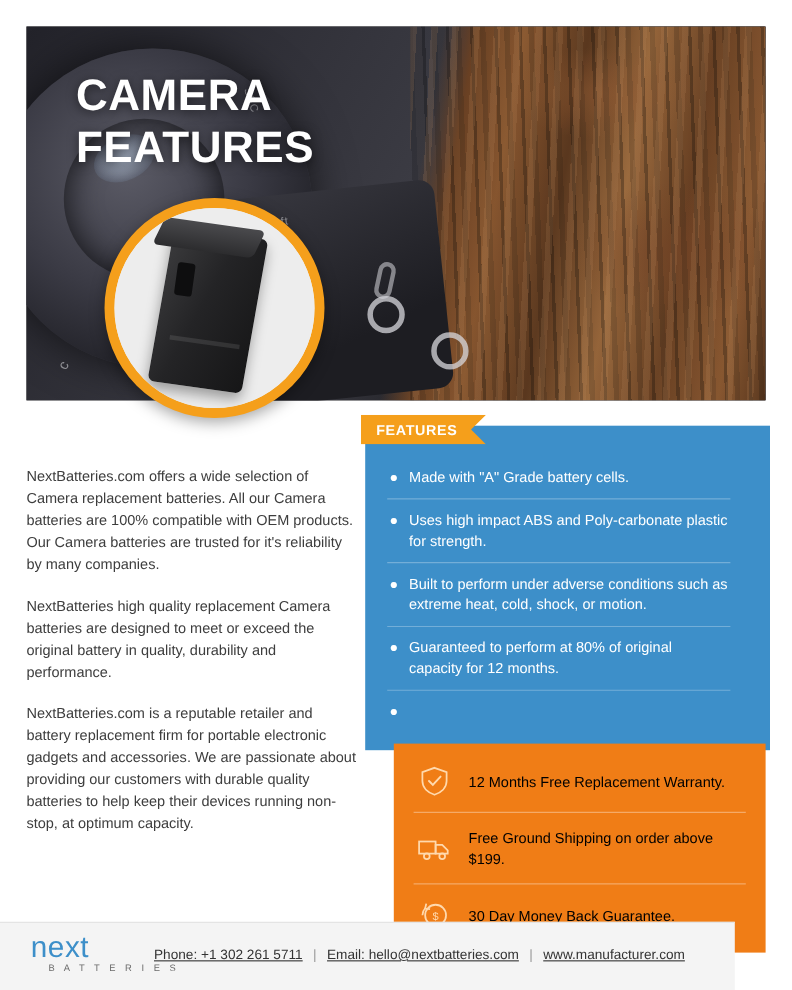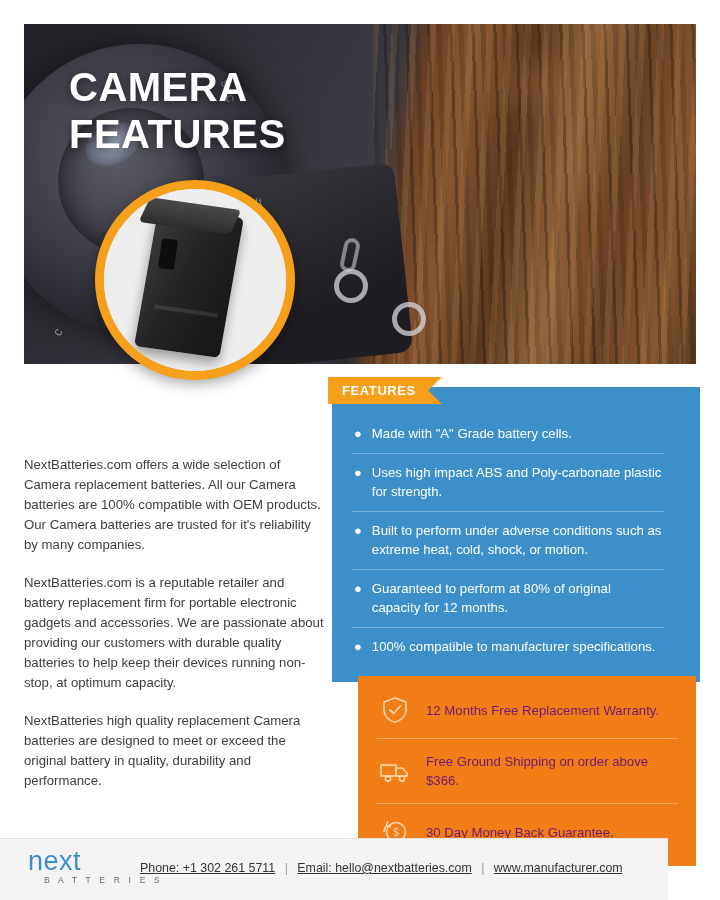--- a/index.html
+++ b/index.html
@@ -170,21 +170,20 @@
     width: 64px; height: 4px;
     background: rgba(255,255,255,.10);
     transform: rotate(8deg);
   }
 
   
   .left-col {
     position: absolute;
     left: 24px; top: 423px;
     width: 300px;
-    margin-top: 32px;
   }
   .left-col p {
     color: #3d3d3d;
     font-size: 13.2px;
     line-height: 20px;
     margin-bottom: 18px;
   }
 
   
   .features {
@@ -236,21 +235,21 @@
     display: flex;
     align-items: center;
     gap: 14px;
     padding: 13px 2px;
     border-bottom: 1px solid rgba(255,255,255,.35);
     min-height: 54px;
   }
   .offer-item:last-child { border-bottom: none; }
   .offer-icon { flex: 0 0 34px; height: 30px; }
   .offer-text {
-    color: #701a75;
+    color: #000000;
     font-size: 13.2px;
     line-height: 19px;
   }
 
   
   .footer {
     position: absolute;
     left: 0; bottom: 0;
     width: 668px; height: 62px;
     background: #f4f4f4;
@@ -314,22 +313,22 @@
   <div class="battery-badge">
     <div class="bg"></div>
     <div class="batt"></div>
     <div class="batt-top"></div>
     <div class="batt-notch"></div>
     <div class="batt-line"></div>
   </div>
 
   <div class="left-col">
     <p>NextBatteries.com offers a wide selection of Camera replacement batteries. All our Camera batteries are 100% compatible with OEM products. Our Camera batteries are trusted for it's reliability by many companies.</p>
+    <p>NextBatteries high quality replacement Camera batteries are designed to meet or exceed the original battery in quality, durability and performance.</p>
     <p>NextBatteries.com is a reputable retailer and battery replacement firm for portable electronic gadgets and accessories. We are passionate about providing our customers with durable quality batteries to help keep their devices running non-stop, at optimum capacity.</p>
-    <p>NextBatteries high quality replacement Camera batteries are designed to meet or exceed the original battery in quality, durability and performance.</p>
   </div>
 
   <div class="features">
     <div class="features-ribbon">FEATURES</div>
 
     <div class="feat-item">
       <span class="feat-bullet">●</span>
       <span class="feat-text">Made with "A" Grade battery cells.</span>
     </div>
     <div class="feat-item">
@@ -339,21 +338,20 @@
     <div class="feat-item">
       <span class="feat-bullet">●</span>
       <span class="feat-text">Built to perform under adverse conditions such as extreme heat, cold, shock, or motion.</span>
     </div>
     <div class="feat-item">
       <span class="feat-bullet">●</span>
       <span class="feat-text">Guaranteed to perform at 80% of original capacity for 12 months.</span>
     </div>
     <div class="feat-item">
       <span class="feat-bullet">●</span>
-      <span class="feat-text">100% compatible to manufacturer specifications.</span>
     </div>
   </div>
 
   <div class="offers">
 
     <div class="offer-item">
       <span class="offer-icon">
         <svg width="34" height="30" viewBox="0 0 34 30" fill="none">
           <path d="M17 3 L28 7 V15 C28 21 23 25.5 17 27.5 C11 25.5 6 21 6 15 V7 Z" stroke="#ffd9ad" stroke-width="1.6" fill="none"></path>
           <path d="M12 15 l3.5 3.5 L22.5 11" stroke="#ffd9ad" stroke-width="1.8" fill="none" stroke-linecap="round"></path>
@@ -364,21 +362,21 @@
 
     <div class="offer-item">
       <span class="offer-icon">
         <svg width="34" height="30" viewBox="0 0 34 30" fill="none">
           <rect x="3" y="9" width="15" height="11" stroke="#ffd9ad" stroke-width="1.6"></rect>
           <path d="M18 12 h6 l5 5 v3 h-11 z" stroke="#ffd9ad" stroke-width="1.6" fill="none"></path>
           <circle cx="10" cy="22.5" r="2.6" stroke="#ffd9ad" stroke-width="1.6"></circle>
           <circle cx="24" cy="22.5" r="2.6" stroke="#ffd9ad" stroke-width="1.6"></circle>
         </svg>
       </span>
-      <span class="offer-text">Free Ground Shipping on order above $366.</span>
+      <span class="offer-text">Free Ground Shipping on order above $199.</span>
     </div>
 
     <div class="offer-item">
       <span class="offer-icon">
         <svg width="34" height="30" viewBox="0 0 34 30" fill="none">
           <circle cx="18" cy="15" r="9.5" stroke="#ffd9ad" stroke-width="1.6"></circle>
           <text x="18" y="19" font-size="10" fill="#ffd9ad" text-anchor="middle" font-family="Liberation Sans, sans-serif">$</text>
           <path d="M9 8 a11 11 0 0 0 -3 7" stroke="#ffd9ad" stroke-width="1.6" fill="none"></path>
           <path d="M9.5 4.5 L8.5 9 L13 9.5" stroke="#ffd9ad" stroke-width="1.6" fill="none" stroke-linejoin="round"></path>
         </svg>

